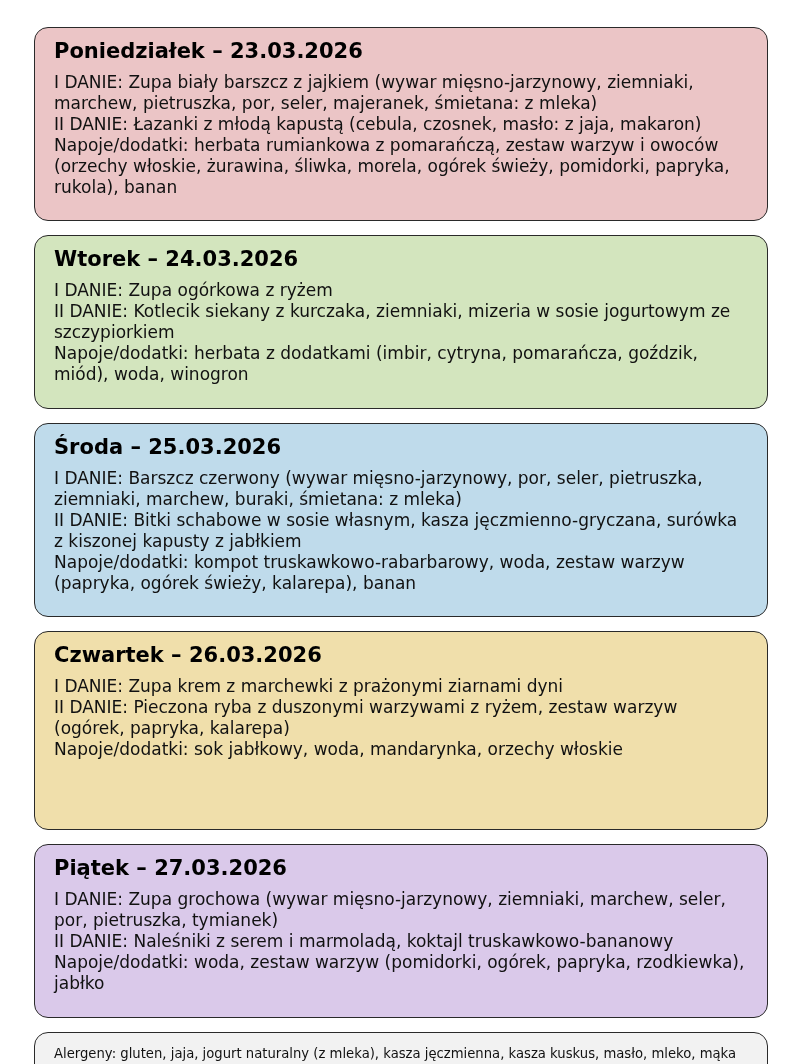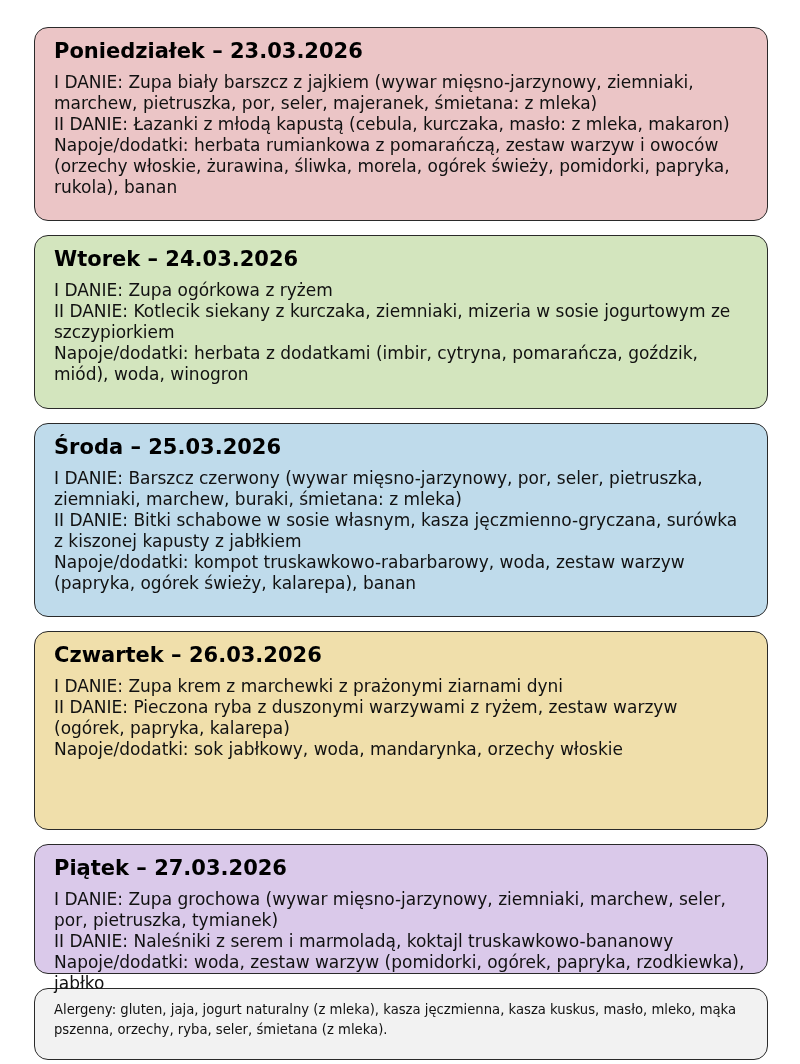--- a/index.html
+++ b/index.html
@@ -24,21 +24,21 @@
     }
     .card .line {
       font-size: 17px;
       line-height: 21px;
       margin: 0;
     }
     .c1 { height: 194px; }
     .c2 { height: 174px; }
     .c3 { height: 194px; }
     .c4 { height: 199px; }
-    .c5 { height: 130px; }
+    .c5 { height: 174px; }
     .allergens {
       box-sizing: border-box;
       width: 734px;
       height: 72px;
       border: 1.5px solid #2a2a2a;
       border-radius: 14px;
       padding: 11px 19px;
       font-family: "DejaVu Sans", sans-serif;
       font-size: 13.2px;
       line-height: 20px;
@@ -46,21 +46,21 @@
     }
   </style>
 </head>
 <body>
 
 <div class="page">
 
   <div class="card c1" style="background:#ebc5c6;">
     <h2>Poniedziałek – 23.03.2026</h2>
     <p class="line">I DANIE: Zupa biały barszcz z jajkiem (wywar mięsno-jarzynowy, ziemniaki, marchew, pietruszka, por, seler, majeranek, śmietana: z mleka)</p>
-    <p class="line">II DANIE: Łazanki z młodą kapustą (cebula, kurczaka, masło: z mleka, makaron)</p>
+    <p class="line">II DANIE: Łazanki z młodą kapustą (cebula, czosnek, masło: z jaja, makaron)</p>
     <p class="line">Napoje/dodatki: herbata rumiankowa z pomarańczą, zestaw warzyw i owoców (orzechy włoskie, żurawina, śliwka, morela, ogórek świeży, pomidorki, papryka, rukola), banan</p>
   </div>
 
   <div class="card c2" style="background:#d3e5be;">
     <h2>Wtorek – 24.03.2026</h2>
     <p class="line">I DANIE: Zupa ogórkowa z ryżem</p>
     <p class="line">II DANIE: Kotlecik siekany z kurczaka, ziemniaki, mizeria w sosie jogurtowym ze szczypiorkiem</p>
     <p class="line">Napoje/dodatki: herbata z dodatkami (imbir, cytryna, pomarańcza, goździk, miód), woda, winogron</p>
   </div>
 

